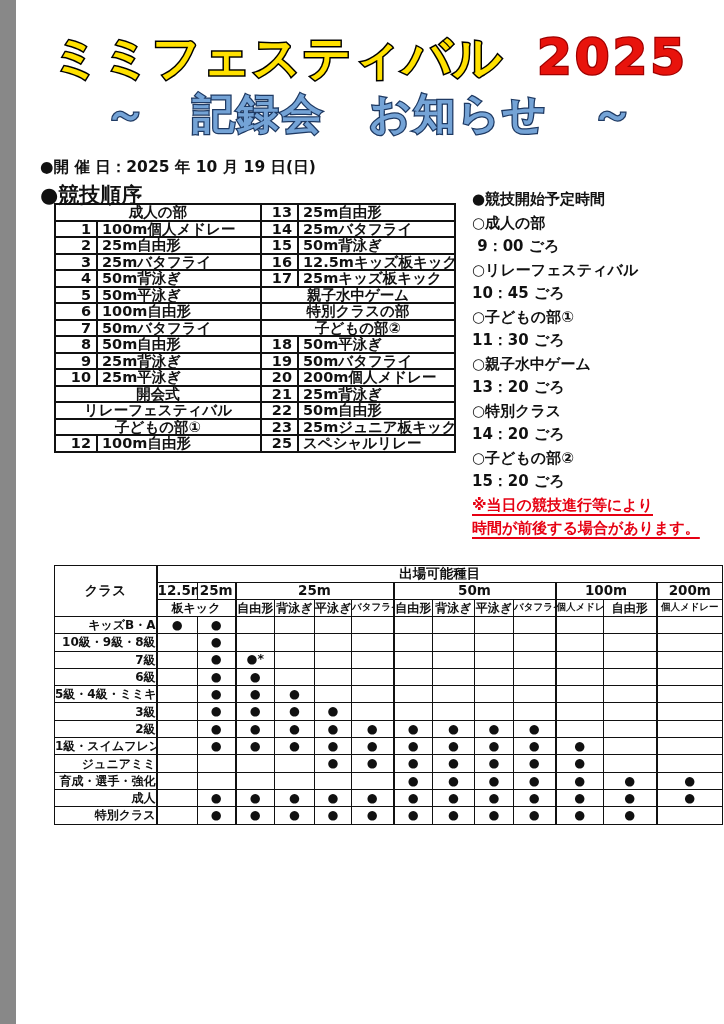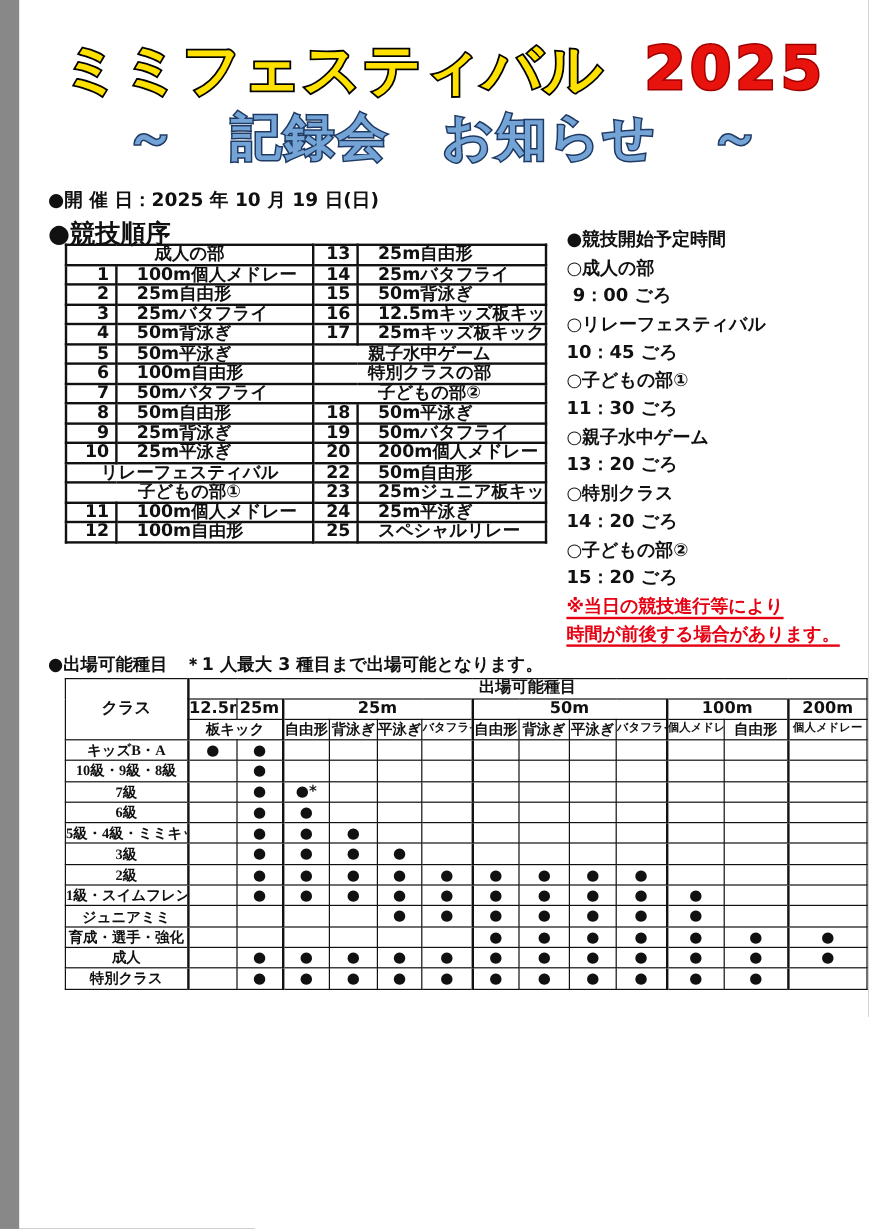--- a/index.html
+++ b/index.html
@@ -47,21 +47,21 @@
   .program-label{position:absolute;left:24px;top:181px;font-size:21px;font-weight:bold;}
   
   table{border-collapse:collapse;table-layout:fixed;}
   .program{position:absolute;left:38px;top:203px;width:400px;}
   .program td{
     border:2px solid var(--ink);height:15.2px;
     font-size:14.5px;font-weight:bold;line-height:1;
     padding:0 3px;white-space:nowrap;overflow:hidden;
   }
   .program td.num{text-align:right;padding-right:5px;}
-  .program td.evt{text-align:left;padding-left:16px;}
+  .program td.evt{text-align:left;padding-left:4px;}
   .program td.span2{text-align:center;}
   
   .schedule{
     position:absolute;left:456px;top:188px;width:256px;
     font-size:15px;font-weight:bold;line-height:23.5px;white-space:pre;
   }
   .sch-heading{font-weight:bold;}
   .sch-note{
     color:var(--note-red);
     text-decoration:underline;text-decoration-thickness:1.5px;text-underline-offset:4px;
@@ -75,23 +75,22 @@
     white-space:nowrap;overflow:hidden;padding:0;
   }
   .entry thead th{height:17px;text-align:center;}
   .entry tbody td,.entry tbody th{height:17.3px;}
   .entry .clshd{font-size:13.5px;border-right-width:2.5px;}
   .entry .tophd{font-size:13.5px;}
   .entry .ghd{font-size:13.5px;}
   .entry .shd{font-size:12px;font-family:Liberation Serif, serif;}
   .entry .shd.small{font-size:9.5px;}
   .entry .cls{
-    font-size:12px;text-align:center;padding-left:0;font-weight:bold;
+    font-size:12px;text-align:right;padding-left:0;font-weight:bold;
     border-right-width:2.5px;
-    font-family:Liberation Serif, serif;
   }
   .entry .mark{text-align:center;font-size:12.5px;}
   .entry .gb{border-left-width:2.5px;}
   
   .footnotes{position:absolute;left:40px;top:848px;font-size:12.5px;font-weight:bold;line-height:21px;}
 </style>
 </head>
 <body>
 
 <div class="page">
@@ -168,49 +167,45 @@
           <td class="num">19</td>
           <td class="evt">50mバタフライ</td>
         </tr>
         <tr>
           <td class="num">10</td>
           <td class="evt">25m平泳ぎ</td>
           <td class="num">20</td>
           <td class="evt">200m個人メドレー</td>
         </tr>
         <tr>
+          <td class="span2" colspan="2">開会式</td>
+          <td class="num">21</td>
+          <td class="evt">25m背泳ぎ</td>
+        </tr>
+        <tr>
           <td class="span2" colspan="2">リレーフェスティバル</td>
           <td class="num">22</td>
           <td class="evt">50m自由形</td>
         </tr>
         <tr>
           <td class="span2" colspan="2">子どもの部①</td>
           <td class="num">23</td>
           <td class="evt">25mジュニア板キック</td>
-        </tr>
-        <tr>
-          <td class="num">11</td>
-          <td class="evt">100m個人メドレー</td>
-          <td class="num">24</td>
-          <td class="evt">25m平泳ぎ</td>
         </tr>
         <tr>
           <td class="num">12</td>
           <td class="evt">100m自由形</td>
           <td class="num">25</td>
           <td class="evt">スペシャルリレー</td>
         </tr>
       </tbody>
   </table>
 
   <div class="schedule" id="schedule-lines"><div class="sch-heading">●競技開始予定時間</div><div class="sch-label">○成人の部</div><div class="sch-time"> 9：00 ごろ</div><div class="sch-label">○リレーフェスティバル</div><div class="sch-time">10：45 ごろ</div><div class="sch-label">○子どもの部①</div><div class="sch-time">11：30 ごろ</div><div class="sch-label">○親子水中ゲーム</div><div class="sch-time">13：20 ごろ</div><div class="sch-label">○特別クラス</div><div class="sch-time">14：20 ごろ</div><div class="sch-label">○子どもの部②</div><div class="sch-time">15：20 ごろ</div><div class="sch-note">※当日の競技進行等により</div><div class="sch-note">時間が前後する場合があります。</div></div>
 
-  <div class="entry-heading">
-    <span>●出場可能種目</span><span class="note">＊1 人最大 3 種目まで出場可能となります。</span>
-  </div>
 
   <table class="entry">
     <colgroup id="entry-cols">
         <col style="width: 102px;">
         <col style="width: 41px;">
         <col style="width: 38px;">
         <col style="width: 39px;">
         <col style="width: 40px;">
         <col style="width: 37px;">
         <col style="width: 42px;">

